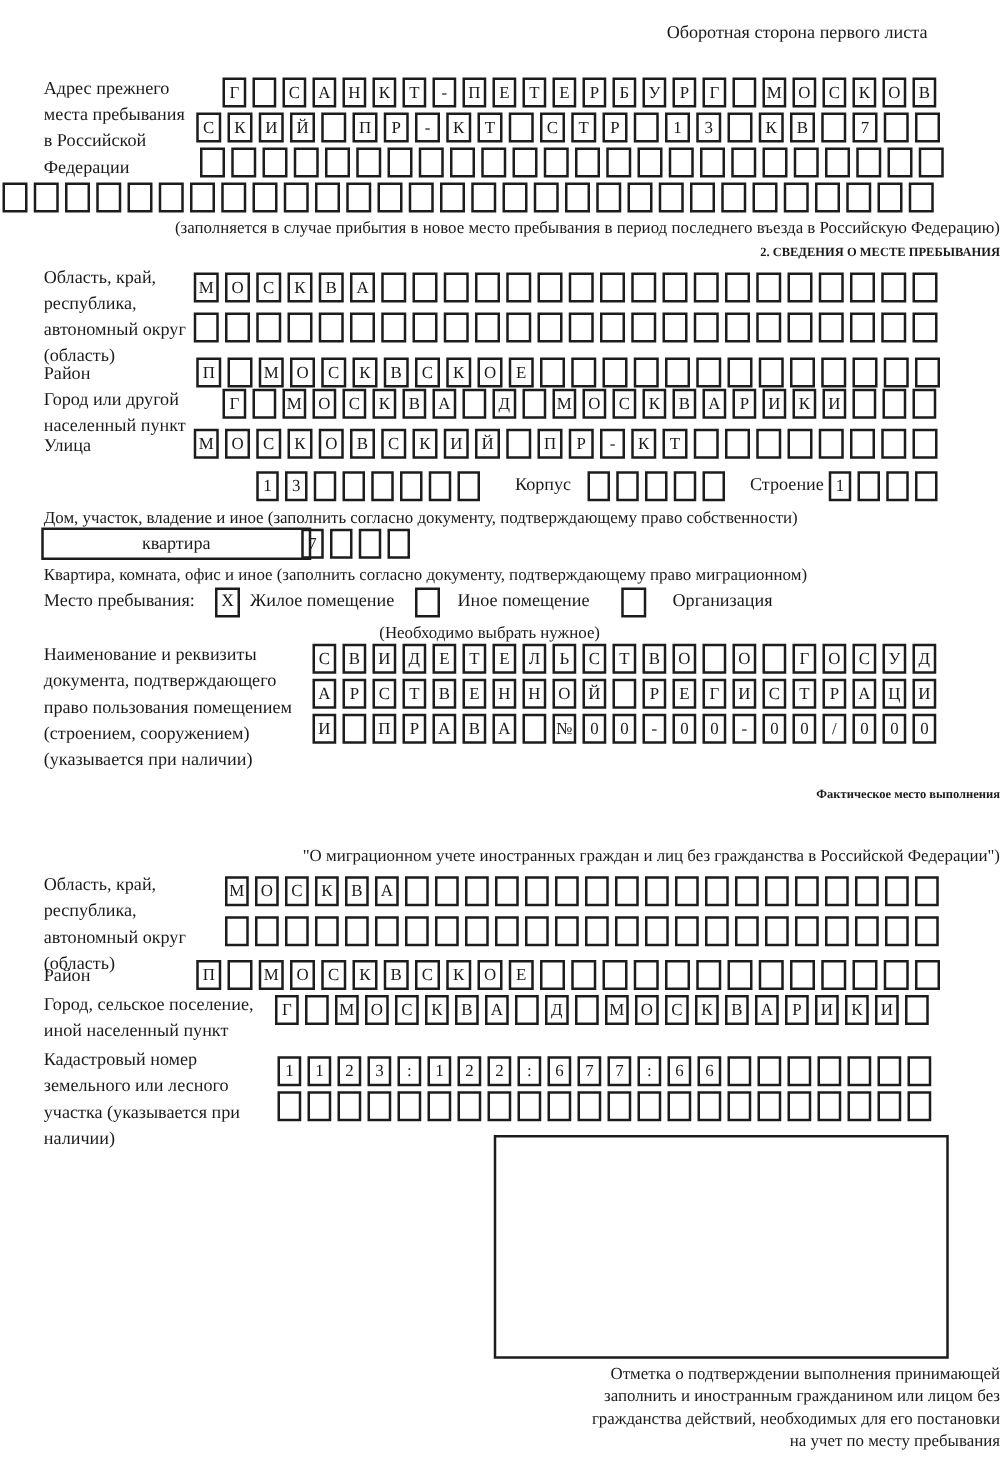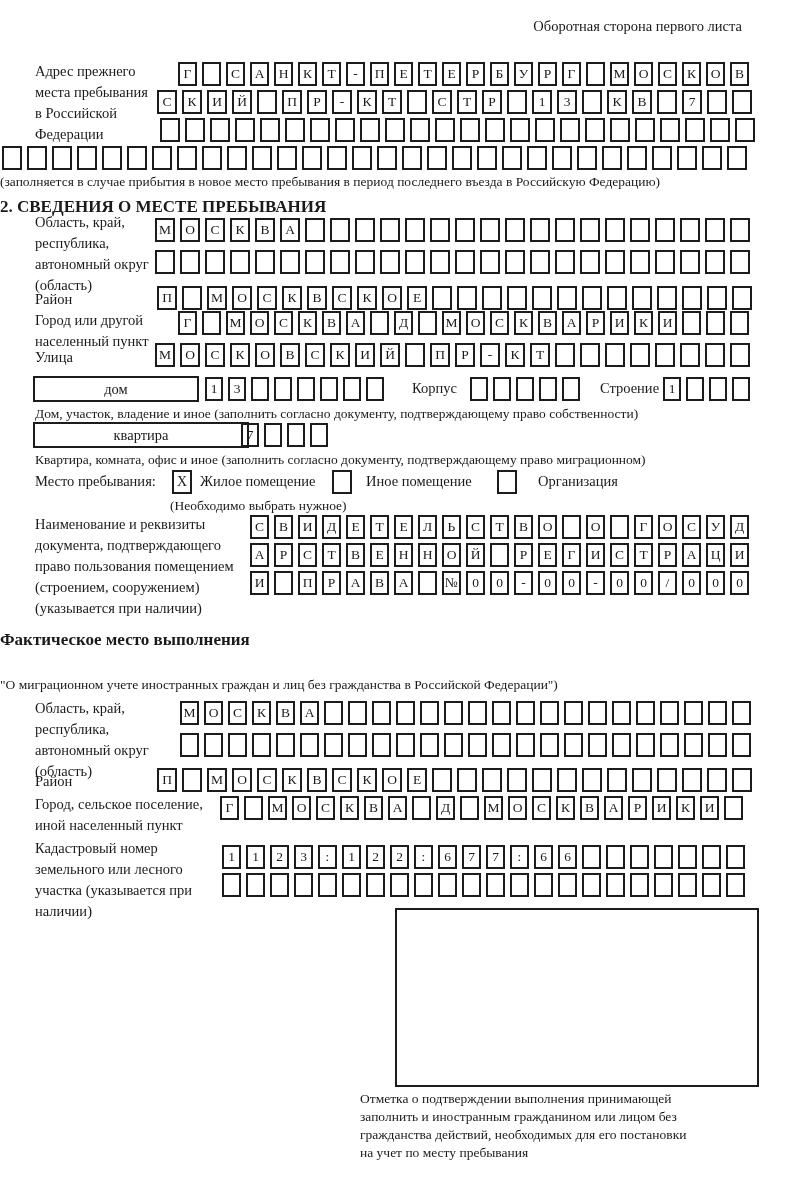--- a/index.html
+++ b/index.html
@@ -3,22 +3,22 @@
 <meta charset="utf-8">
 <style>
   html,body { margin:0; padding:0; background:#ffffff; }
   .page {
     position:relative; width:800px; height:1180px; background:#ffffff;
     font-family:"Liberation Serif", "DejaVu Serif", serif; color:#1a1a1a; overflow:hidden;
   }
   .abs { position:absolute; }
   .lbl { font-size:14.5px; line-height:21px; }
   .note { font-size:13.5px; line-height:18px; }
-  .center { text-align:left; }
-  .title { font-weight:bold; font-size:17px; }
+  .center { text-align:right; }
+  .title { font-weight:bold; font-size:10px; }
   .nowrap { white-space:nowrap; }
   .cells { display:flex; }
   .cell {
     box-sizing:border-box; flex:0 0 auto; width:20px; height:24px;
     border:2px solid #1c1c1c; margin-right:5px;
     display:flex; align-items:center; justify-content:center;
     font-size:13.5px; line-height:1;
   }
   .p24 .cell { width:19px; }
   .p23 .cell { width:18px; }
@@ -285,21 +285,20 @@
       <span class="cell"></span>
       <span class="cell"></span>
       <span class="cell"></span>
       <span class="cell"></span>
       <span class="cell"></span>
       <span class="cell"></span>
       <span class="cell"></span>
       <span class="cell"></span>
     </div>
 
-  <div class="abs wbox" style="left:33px; top:376px; width:166px; height:26px;">дом</div>
   <div class="abs cells p23" style="left:205px; top:377px;">
       <span class="cell">1</span>
       <span class="cell">3</span>
       <span class="cell"></span>
       <span class="cell"></span>
       <span class="cell"></span>
       <span class="cell"></span>
       <span class="cell"></span>
       <span class="cell"></span>
     </div>

